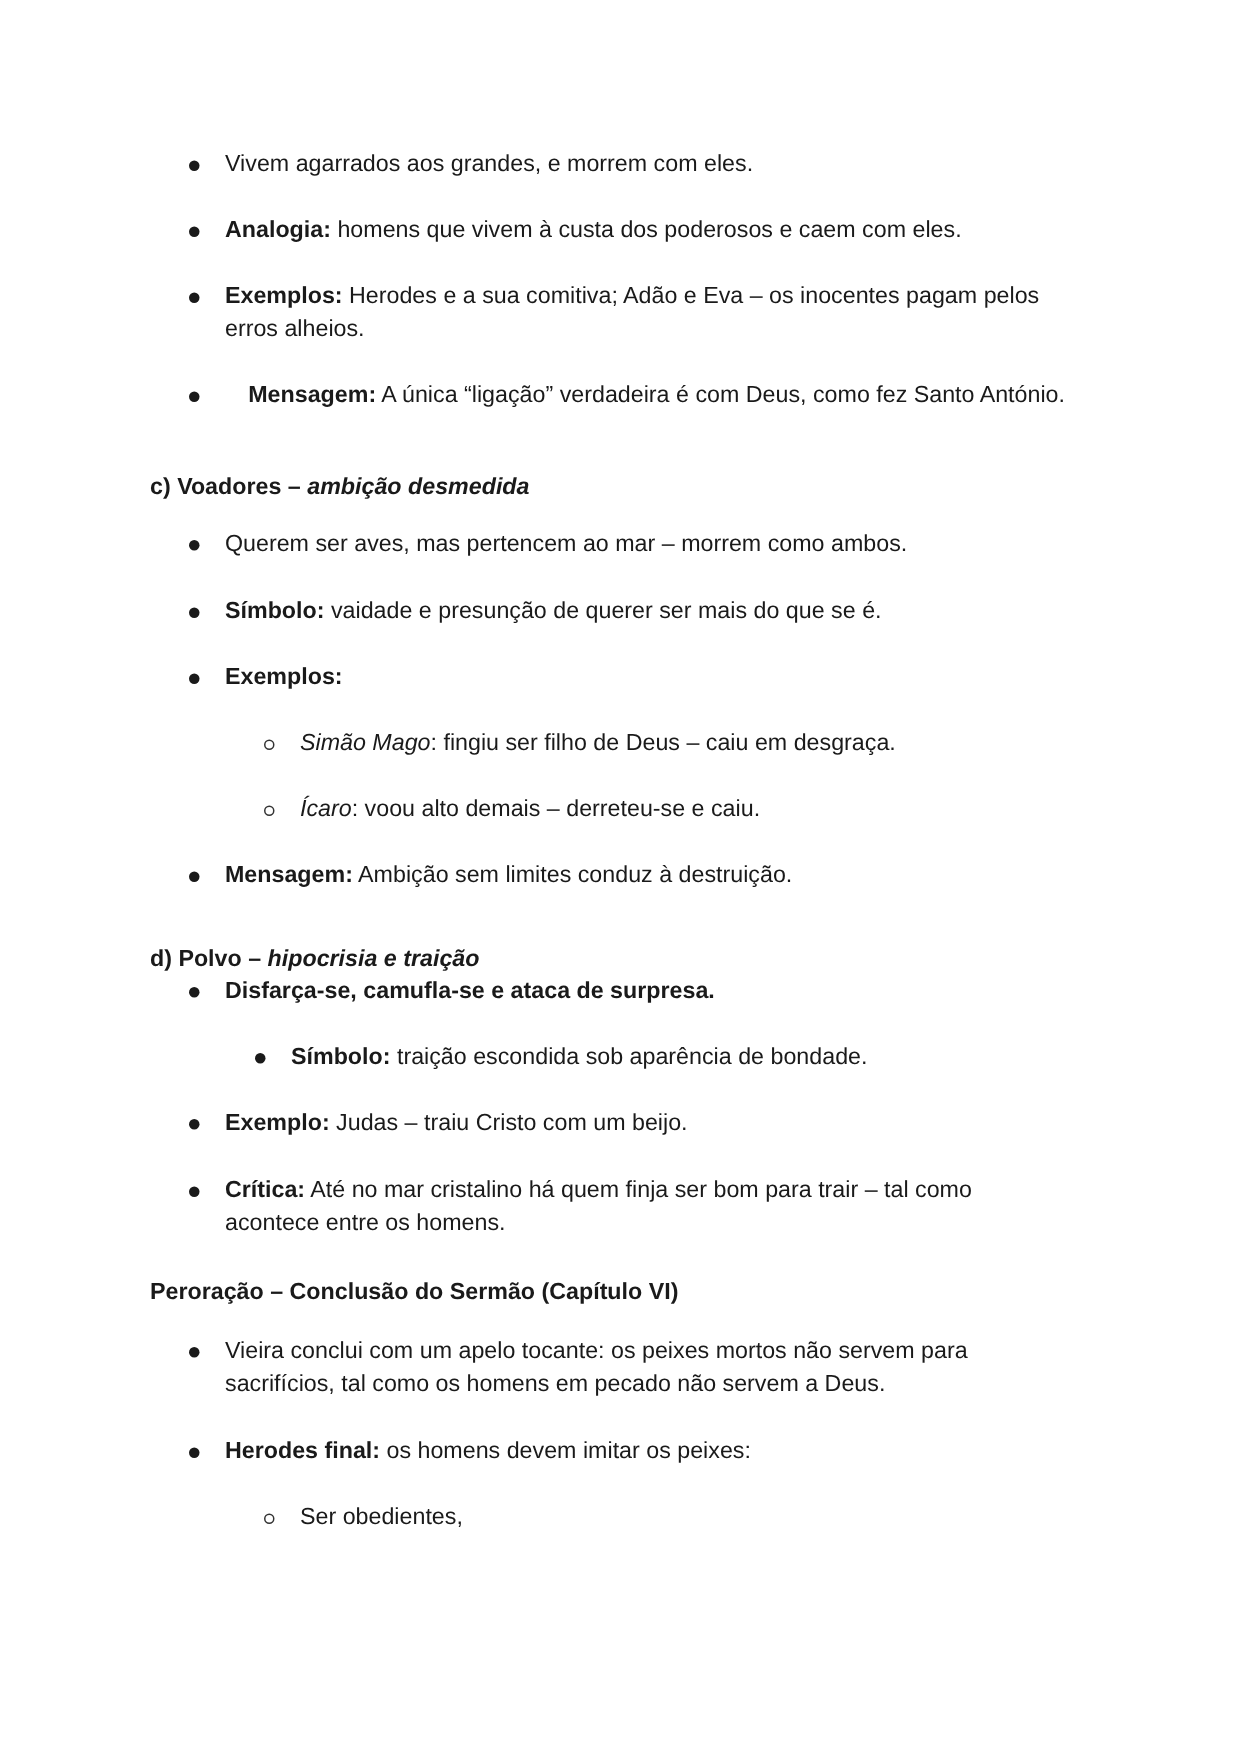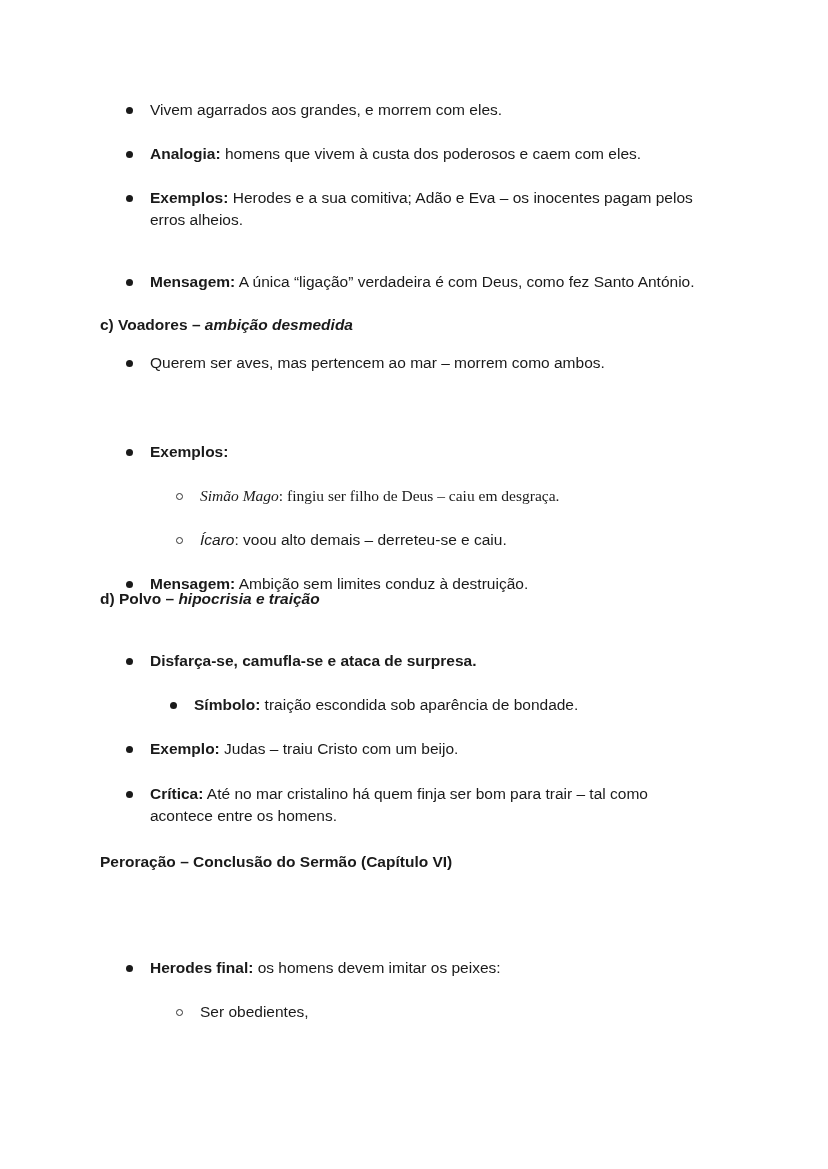--- a/index.html
+++ b/index.html
@@ -72,56 +72,60 @@
   <div class="li" style="top:143px;">
     <span class="bullet"></span>
     <b>Analogia:</b><span> homens que vivem à custa dos poderosos e caem com eles.</span>
   </div>
 
   <div class="li" style="top:187px;">
     <span class="bullet"></span>
     <b>Exemplos:</b><span> Herodes e a sua comitiva; Adão e Eva – os inocentes pagam pelos erros alheios.</span>
   </div>
 
-  <div class="li" style="top:271px;">
+  <div class="li" style="top:253px;text-align:right;">
     <span class="bullet"></span>
     <b>Mensagem:</b><span> A única “ligação” verdadeira é com Deus, como fez Santo António.</span>
   </div>
 
   <div class="heading" style="top:314px;">
     <span>c) Voadores – </span><i>ambição desmedida</i>
   </div>
 
   <div class="li" style="top:352px;">
     <span class="bullet"></span>
     <span>Querem ser aves, mas pertencem ao mar – morrem como ambos.</span>
   </div>
 
+  <div class="li" style="top:397px;">
+    <span class="bullet"></span>
+    <b>Símbolo:</b><span> vaidade e presunção de querer ser mais do que se é.</span>
+  </div>
 
   <div class="li" style="top:441px;">
     <span class="bullet"></span>
     <b>Exemplos:</b><span></span>
   </div>
 
-  <div class="li sub" style="top:485px;font-family:Liberation Serif, serif;">
+  <div class="li sub" style="top:485px;">
     <span class="bullet hollow"></span>
     <i>Simão Mago</i><span>: fingiu ser filho de Deus – caiu em desgraça.</span>
   </div>
 
   <div class="li sub" style="top:529px;">
     <span class="bullet hollow"></span>
     <i>Ícaro</i><span>: voou alto demais – derreteu-se e caiu.</span>
   </div>
 
   <div class="li" style="top:573px;">
     <span class="bullet"></span>
     <b>Mensagem:</b><span> Ambição sem limites conduz à destruição.</span>
   </div>
 
-  <div class="heading" style="top:588px;">
+  <div class="heading" style="top:629px;">
     <span>d) Polvo – </span><i>hipocrisia e traição</i>
   </div>
 
   <div class="li" style="top:650px;font-weight:bold;">
     <span class="bullet"></span>
     <span>Disfarça-se, camufla-se e ataca de surpresa.</span>
   </div>
 
   <div class="li" style="top:694px;margin-left:44px;">
     <span class="bullet"></span>
@@ -133,20 +137,24 @@
     <b>Exemplo:</b><span> Judas – traiu Cristo com um beijo.</span>
   </div>
 
   <div class="li" style="top:783px;">
     <span class="bullet"></span>
     <b>Crítica:</b><span> Até no mar cristalino há quem finja ser bom para trair – tal como acontece entre os homens.</span>
   </div>
 
   <div class="heading" style="top:851px;">Peroração – Conclusão do Sermão (Capítulo VI)</div>
 
+  <div class="li" style="top:890px;">
+    <span class="bullet"></span>
+    <span>Vieira conclui com um apelo tocante: os peixes mortos não servem para sacrifícios, tal como os homens em pecado não servem a Deus.</span>
+  </div>
 
   <div class="li" style="top:957px;">
     <span class="bullet"></span>
     <b>Herodes final:</b><span> os homens devem imitar os peixes:</span>
   </div>
 
   <div class="li sub" style="top:1001px;">
     <span class="bullet hollow"></span>
     <span>Ser obedientes,</span>
   </div>

